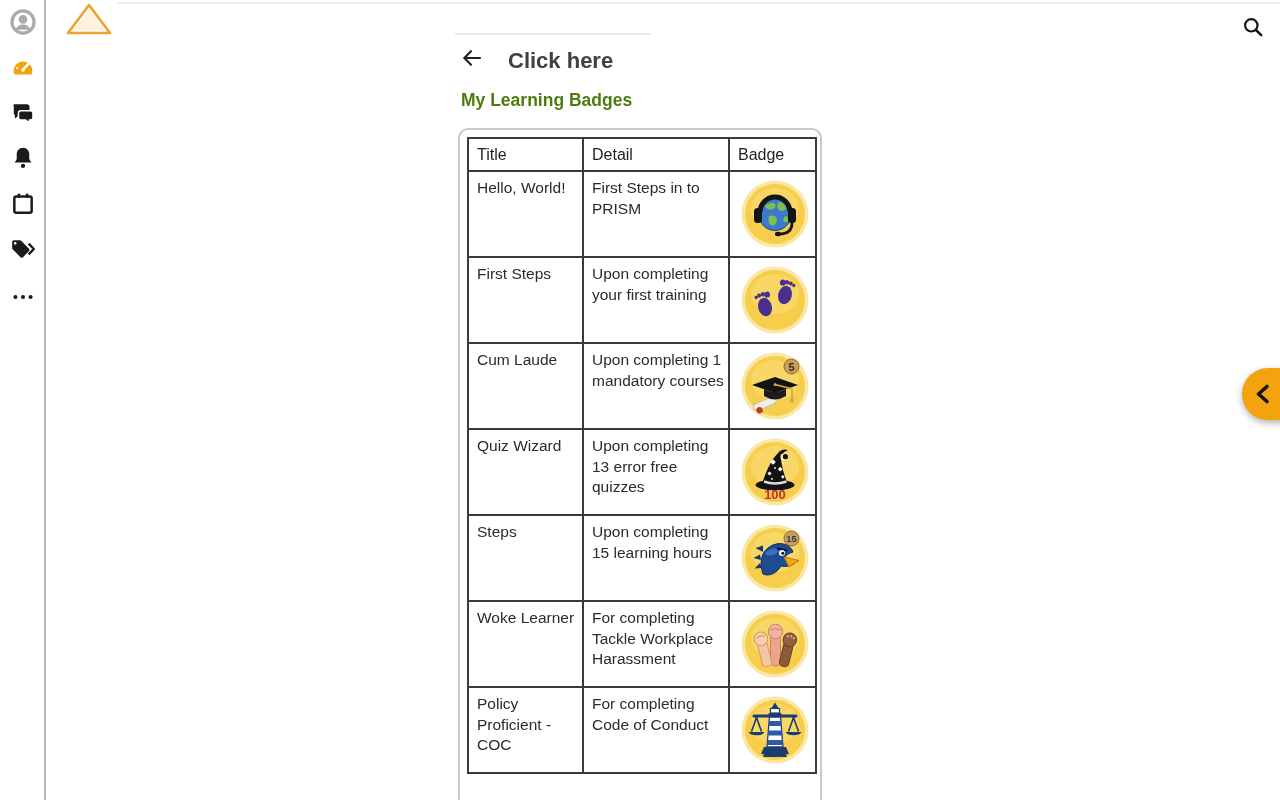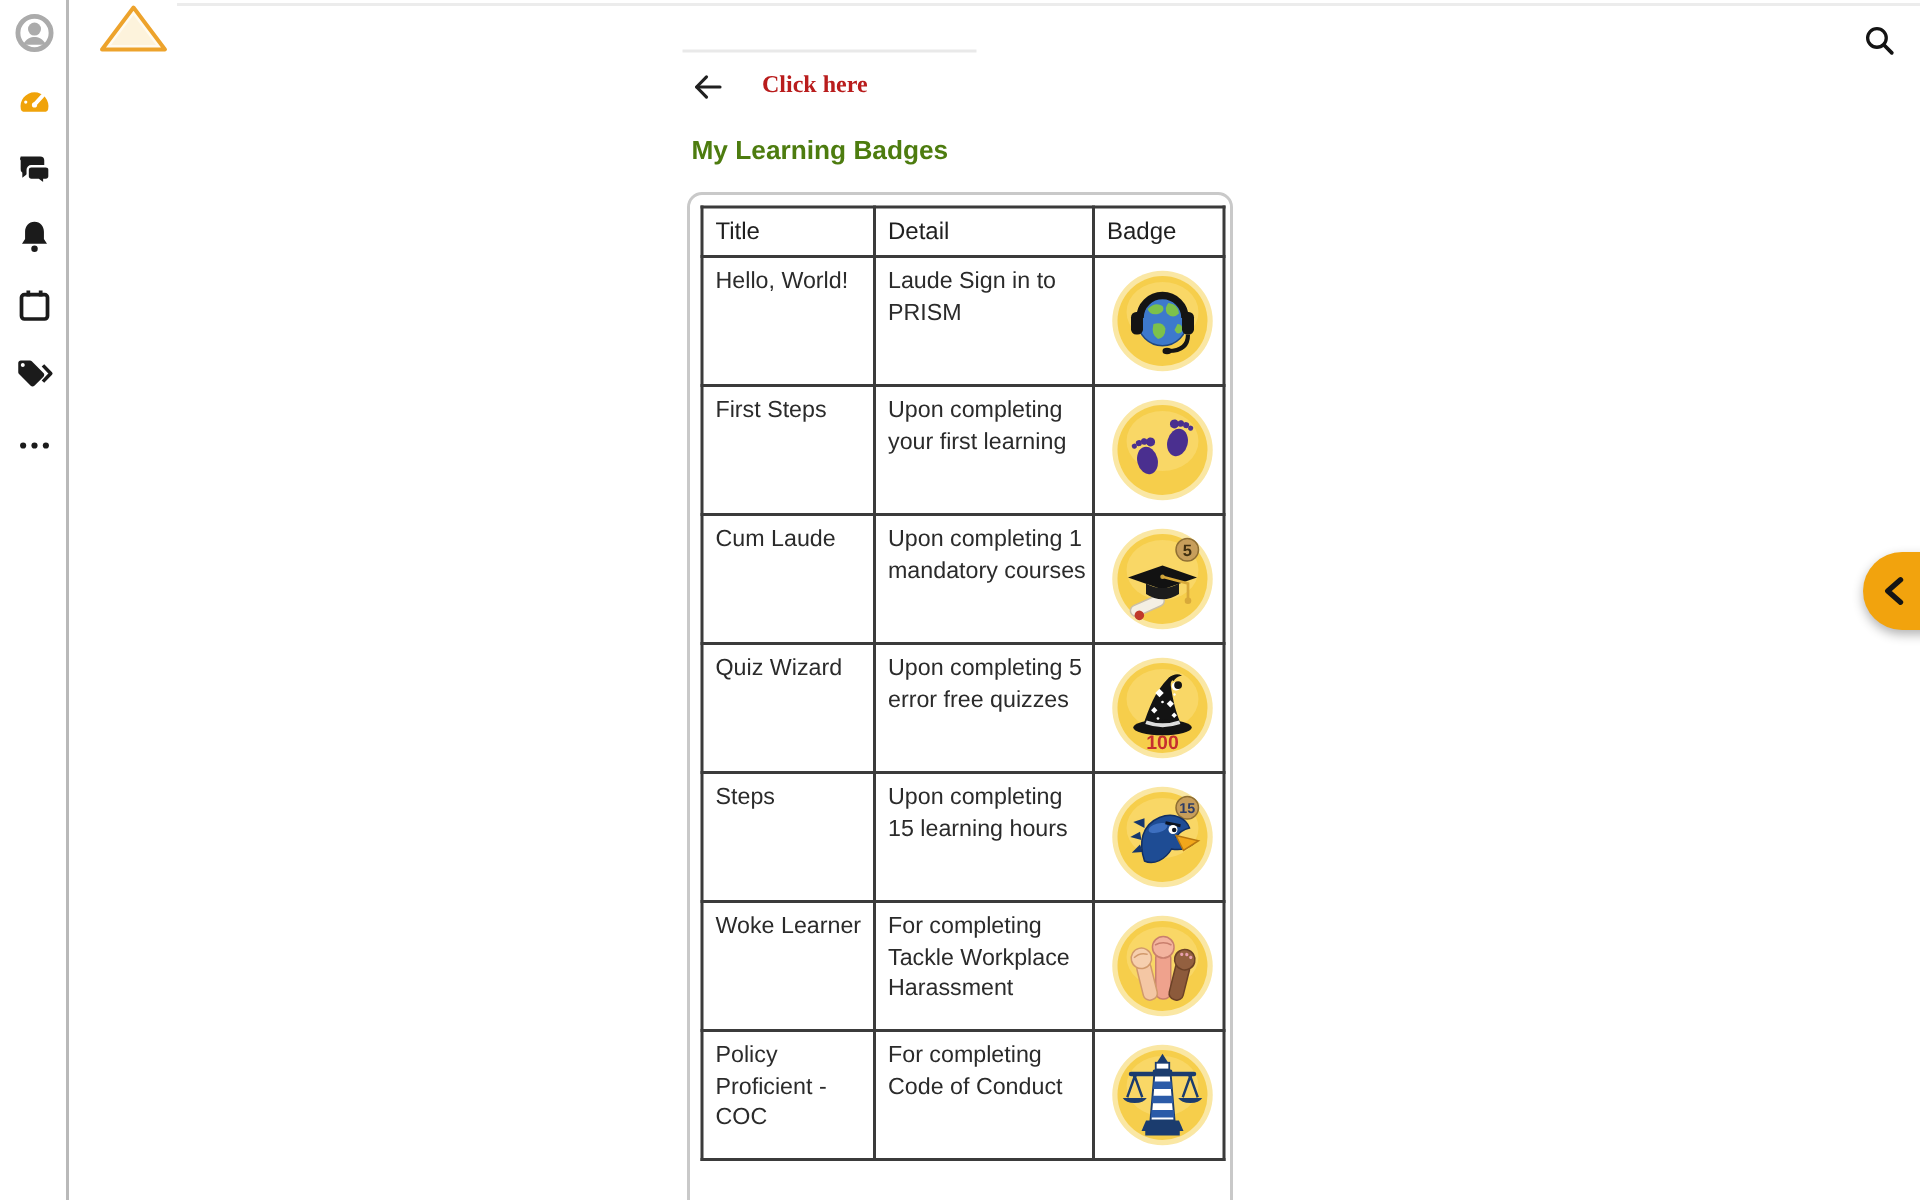--- a/index.html
+++ b/index.html
@@ -12,21 +12,21 @@
   .rail-icon { position:absolute; left:10px; width:26px; height:26px; cursor:pointer; }
 
   
   .top-line { position:absolute; left:118px; top:2px; width:1162px; height:2px; background:#ececec; }
   .logo { position:absolute; left:66px; top:3px; width:46px; height:32px; }
   .search-btn { position:absolute; left:1241px; top:15px; width:24px; height:24px; cursor:pointer; }
 
   
   .click-divider { position:absolute; left:455px; top:33px; width:196px; height:2px; background:#e9e9e9; }
   .back-btn { position:absolute; left:460px; top:46px; width:24px; height:24px; cursor:pointer; }
-  .back-label { position:absolute; left:508px; top:48px; font-size:16px; font-weight:600; color:#b91c1c; cursor:pointer;font-family:Liberation Serif, serif; }
+  .back-label { position:absolute; left:508px; top:48px; font-size:22px; font-weight:600; color:#404040; cursor:pointer; }
   .page-title { position:absolute; left:461px; top:90px; font-size:17.5px; font-weight:600; color:#4d7c0f; }
 
   
   .card { position:absolute; left:458px; top:128px; width:364px; height:700px;
           border:2px solid #c9c9c9; border-radius:10px; padding:7px; background:#fff; }
   table.badges { border-collapse:collapse; width:348px; table-layout:fixed; }
   table.badges th, table.badges td { border:2px solid #3b3b3b; }
   table.badges th { font-weight:400; font-size:16px; text-align:left; padding:4px 8px; height:33px; color:#1f1f1f; }
   table.badges td { vertical-align:top; padding:6px 4px 6px 8px; font-size:15.5px; line-height:20.5px; color:#2b2b2b; }
   td.badge-cell { text-align:center; vertical-align:middle; padding:2px; }
@@ -108,21 +108,21 @@
       </colgroup>
     <tbody>
         <tr>
       <th>Title</th>
       <th>Detail</th>
       <th>Badge</th>
     </tr>
 
     <tr class="row-std">
       <td>Hello, World!</td>
-      <td>Laude Sign in to PRISM</td>
+      <td>First Steps in to PRISM</td>
       <td class="badge-cell">
         <svg class="badge-svg" width="72" height="72" viewBox="0 0 72 72">
           <circle cx="36" cy="36" r="33.5" fill="#FAE7A4"></circle>
               <circle cx="36" cy="36" r="30" fill="#F6CE4B"></circle>
           <ellipse cx="36" cy="30" rx="24" ry="20" fill="#F9DA6F" opacity="0.75"></ellipse>
           <circle cx="36" cy="36" r="16.5" fill="#3D79CC" stroke="#20477e"></circle>
           <g fill="#7CC14B">
             <path d="M26,28 q5,-5 10,-2 q2,3 -2,5 q-6,2 -8,-3 z"></path>
             <path d="M40,24 q7,1 7,7 q-4,4 -8,0 q-2,-4 1,-7 z"></path>
             <path d="M30,38 q6,-2 8,3 q0,6 -5,7 q-5,-3 -3,-10 z"></path>
@@ -132,21 +132,21 @@
           <rect x="15" y="30" width="8" height="15" rx="3.5" fill="#141414"></rect>
           <rect x="49" y="30" width="8" height="15" rx="3.5" fill="#141414"></rect>
           <path d="M53,45 q0,11 -13,11" fill="none" stroke="#141414" stroke-width="2.8"></path>
           <ellipse cx="39" cy="56" rx="3" ry="2.2" fill="#141414"></ellipse>
         </svg>
       </td>
     </tr>
 
     <tr class="row-std">
       <td>First Steps</td>
-      <td>Upon completing your first learning</td>
+      <td>Upon completing your first training</td>
       <td class="badge-cell">
         <svg class="badge-svg" width="72" height="72" viewBox="0 0 72 72">
           <circle cx="36" cy="36" r="33.5" fill="#FAE7A4"></circle>
               <circle cx="36" cy="36" r="30" fill="#F6CE4B"></circle>
           <ellipse cx="36" cy="30" rx="24" ry="20" fill="#F9DA6F" opacity="0.75"></ellipse>
           <g fill="#4A2F8F">
             <g transform="translate(26,43) rotate(-14)">
               <ellipse cx="0" cy="0" rx="6.8" ry="9.3"></ellipse>
               <circle cx="5" cy="-11.5" r="3"></circle>
                   <circle cx="1" cy="-12.8" r="2.2"></circle>
@@ -183,21 +183,21 @@
           <path d="M25,39 v7 q11,7 22,0 v-7 q-11,6 -22,0 z" fill="#1c1c1c"></path>
           <circle cx="36" cy="34.5" r="1.5" fill="#caa23a"></circle>
           <path d="M36,34.5 L53,39 L53,49" stroke="#D8A93A" stroke-width="1.8" fill="none"></path>
           <circle cx="53" cy="50.5" r="2.2" fill="#D8A93A"></circle>
         </svg>
       </td>
     </tr>
 
     <tr class="row-std">
       <td>Quiz Wizard</td>
-      <td>Upon completing 5 error free quizzes</td>
+      <td>Upon completing 13 error free quizzes</td>
       <td class="badge-cell">
         <svg class="badge-svg" width="72" height="72" viewBox="0 0 72 72">
           <circle cx="36" cy="36" r="33.5" fill="#FAE7A4"></circle>
               <circle cx="36" cy="36" r="30" fill="#F6CE4B"></circle>
           <ellipse cx="36" cy="30" rx="24" ry="20" fill="#F9DA6F" opacity="0.75"></ellipse>
           <text x="36" y="63" text-anchor="middle" font-size="13" font-weight="bold" fill="#C62F2F">100</text>
           <path d="M23,48 C27,36 31,25 40,16 q3,-2.5 5,0 q-4,1.5 -3.5,5 C43,31 45,40 49,48 Z" fill="#131313"></path>
           <path d="M40,16 q5,-4 9,-1.5 q-4,0.5 -5.5,3.5 z" fill="#131313"></path>
           <ellipse cx="36" cy="49" rx="19.5" ry="5.2" fill="#131313"></ellipse>
           <path d="M25,45.5 Q36,49.5 47.5,45.5" stroke="#dddddd" stroke-width="2.5" fill="none"></path>

